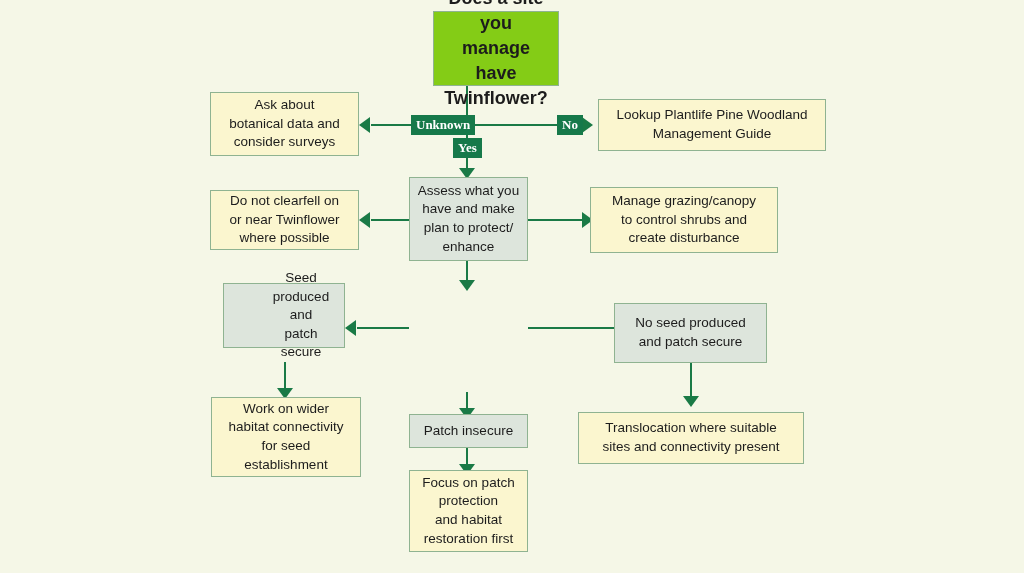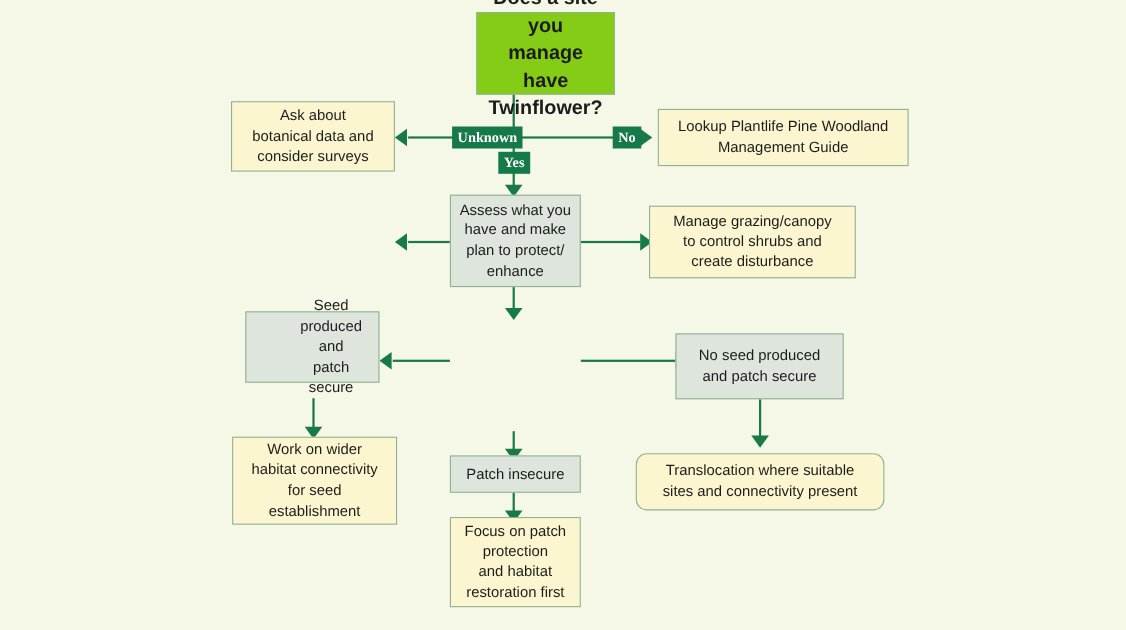--- a/index.html
+++ b/index.html
@@ -139,39 +139,42 @@
 consider surveys</div>
 
   <div class="node cream" style="left:598px; top:99px; width:228px; height:52px;">Lookup Plantlife Pine Woodland
 Management Guide</div>
 
   <div class="node sage" style="left:409px; top:177px; width:119px; height:84px;">Assess what you
 have and make
 plan to protect/
 enhance</div>
 
+  <div class="node cream" style="left:210px; top:190px; width:149px; height:60px;">Do not clearfell on
+or near Twinflower
+where possible</div>
 
   <div class="node cream" style="left:590px; top:187px; width:188px; height:66px;">Manage grazing/canopy
 to control shrubs and
 create disturbance</div>
 
 
   <div class="node sage" style="left:223px; top:283px; width:122px; height:65px;padding-left:40px;">Seed
 produced and
 patch secure</div>
 
   <div class="node sage" style="left:614px; top:303px; width:153px; height:60px;">No seed produced
 and patch secure</div>
 
   <div class="node cream" style="left:211px; top:397px; width:150px; height:80px;">Work on wider
 habitat connectivity
 for seed
 establishment</div>
 
-  <div class="node cream" style="left:578px; top:412px; width:226px; height:52px;border-radius:10px;">Translocation where suitable
+  <div class="node cream" style="left:578px; top:412px; width:226px; height:52px;">Translocation where suitable
 sites and connectivity present</div>
 
   <div class="node sage" style="left:409px; top:414px; width:119px; height:34px;">Patch insecure</div>
 
   <div class="node cream" style="left:409px; top:470px; width:119px; height:82px;">Focus on patch
 protection
 and habitat
 restoration first</div>
 
 </div>

